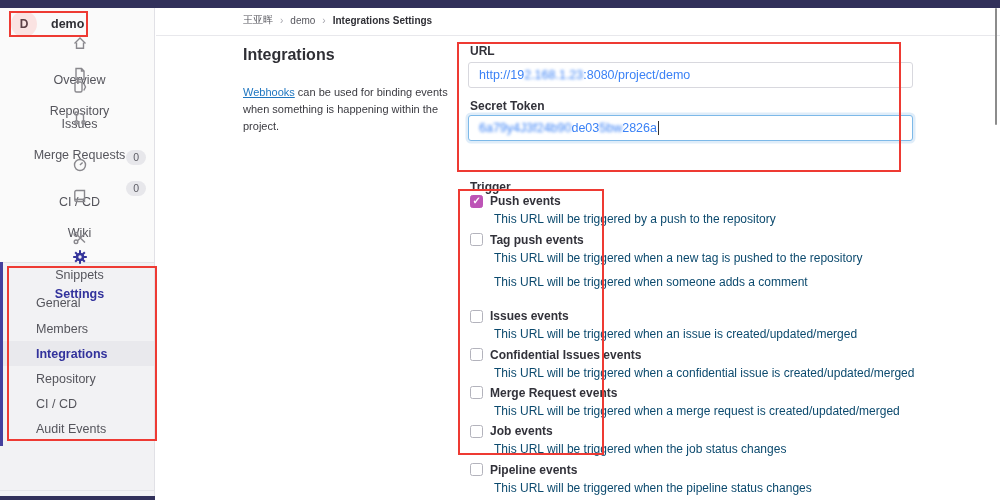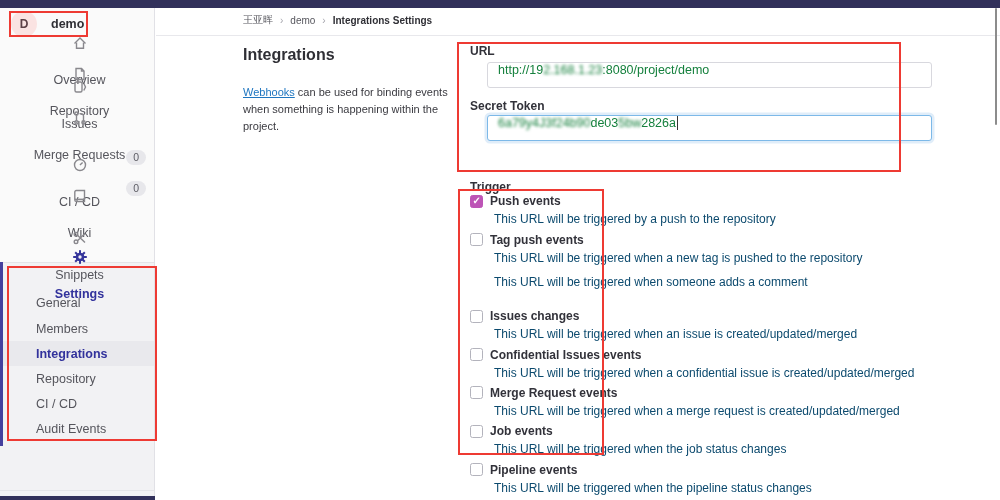--- a/index.html
+++ b/index.html
@@ -33,21 +33,21 @@
   .breadcrumb { position:absolute; left:243px; top:13px; font-size:10px; color:#57575e; display:flex; gap:7px; align-items:center; }
   .breadcrumb .sep { color:#a5a5ad; }
   .breadcrumb .current { color:#2f2f35; font-weight:bold; }
   .bc-divider { position:absolute; left:156px; top:35px; width:844px; height:1px; background:#e8e8ec; }
 
   .page-title { position:absolute; left:243px; top:46px; font-size:16px; font-weight:bold; color:#2f2f35; }
   .page-desc { position:absolute; left:243px; top:70px; width:222px; font-size:11px; line-height:17px; color:#3a3a40;margin-top:14px; }
   .link { color:#1f76c0; }
 
   .fld-label { position:absolute; font-size:12px; font-weight:bold; color:#32323a; }
-  .text-input { position:absolute; left:487px; width:445px; height:26px; background:#fff; border:1px solid #d8d8de; border-radius:3px; font-size:12.5px; color:#15803d; display:flex; padding:0 10px; white-space:nowrap; overflow:hidden; }
+  .text-input { position:absolute; left:468px; width:445px; height:26px; background:#fff; border:1px solid #d8d8de; border-radius:3px; font-size:12.5px; color:#3b82f6; display:flex; align-items:center; padding:0 10px; white-space:nowrap; overflow:hidden; }
   .text-input.focused { border:1px solid #7db9e8; box-shadow:0 0 0 2.5px rgba(130,185,232,0.25); }
   .censored { filter:blur(1.6px); }
   .caret { display:inline-block; width:1px; height:14px; background:#333; margin-left:1px; }
   .help-text { position:absolute; left:468px; top:146px; width:446px; font-size:12px; line-height:16px; color:#6f6f78; }
 
   .trigger-item { position:absolute; left:470px; }
   .trig-head { display:flex; align-items:center; gap:7px; height:14px; }
   .checkbox { width:13px; height:13px; border:1px solid #b3b3bc; border-radius:2.5px; background:#fff; flex:0 0 13px; position:relative; }
   .checkbox.checked { background:#bd54b6; border-color:#bd54b6; }
   .checkbox.checked::after { content:"✓"; position:absolute; left:1.5px; top:-1px; color:#fff; font-size:10px; font-weight:bold; }
@@ -205,21 +205,21 @@
         <span class="trig-label">Tag push events</span>
       </div>
     <div class="trig-desc">This URL will be triggered when a new tag is pushed to the repository</div>
   </div>
   <div class="trigger-item" style="top:270.5px">
     <div class="trig-desc">This URL will be triggered when someone adds a comment</div>
   </div>
   <div class="trigger-item" style="top:309px">
     <div class="trig-head">
         <span class="checkbox"></span>
-        <span class="trig-label">Issues changes</span>
+        <span class="trig-label">Issues events</span>
       </div>
     <div class="trig-desc">This URL will be triggered when an issue is created/updated/merged</div>
   </div>
   <div class="trigger-item" style="top:347.5px">
     <div class="trig-head">
         <span class="checkbox"></span>
         <span class="trig-label">Confidential Issues events</span>
       </div>
     <div class="trig-desc">This URL will be triggered when a confidential issue is created/updated/merged</div>
   </div>

